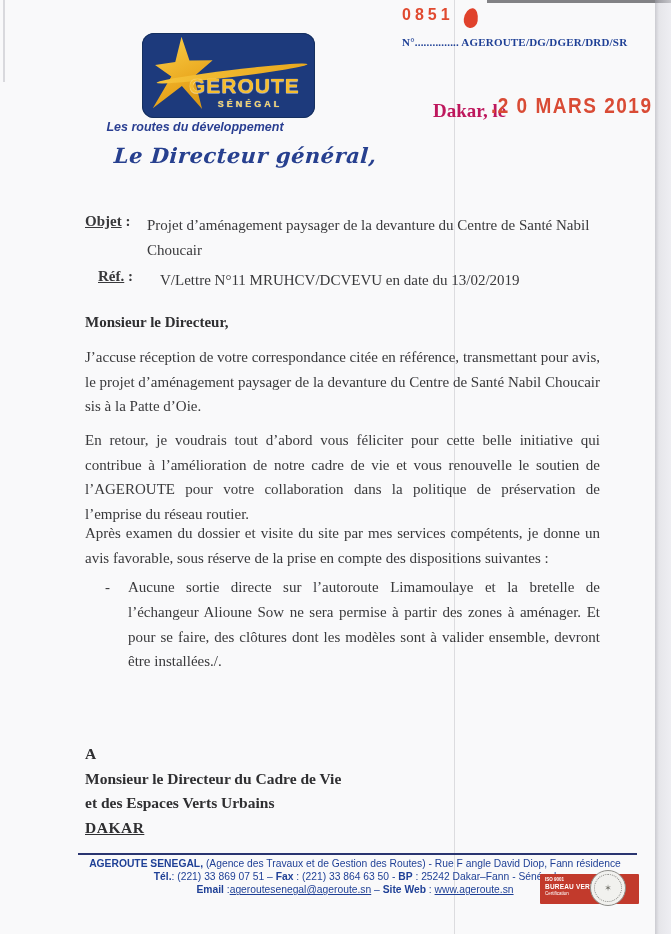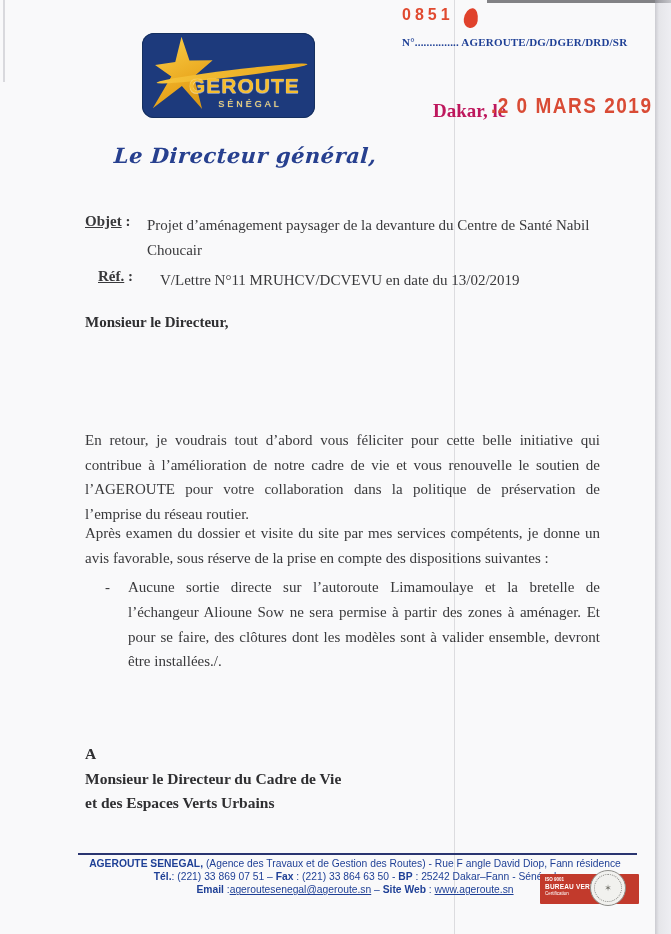--- a/index.html
+++ b/index.html
@@ -17,21 +17,21 @@
   .logo-box{position:absolute;left:107px;top:33px;width:173px;height:85px;background:#1d3a7c;border-radius:12px;box-shadow:0 0 0 1px #16305f inset;margin-left:35px;}
   .logo-star{position:absolute;left:6px;top:4px;width:68px;height:74px;
     background:linear-gradient(160deg,#fbd14b 0%,#eaa81f 60%,#d3920f 100%);
     clip-path:polygon(55% 0%, 63% 33%, 97% 36%, 67% 55%, 74% 100%, 48% 66%, 2% 92%, 34% 52%, 12% 34%, 42% 33%);
     transform:rotate(-6deg);}
   .logo-swoosh{position:absolute;left:14px;top:37px;width:152px;height:7px;border-radius:50%;
     background:linear-gradient(90deg,#f6c33a,#e8a81e);transform:rotate(-7deg);}
   .logo-word{position:absolute;left:47px;top:41px;font-family:"Liberation Sans",sans-serif;font-weight:bold;
     font-size:21px;letter-spacing:1px;color:#f6bd2e;text-shadow:0 0 1px rgba(255,255,255,.95), 0 1px 0 rgba(255,255,255,.35);}
   .logo-sub{position:absolute;left:52px;top:66px;width:112px;text-align:center;font-family:"Liberation Sans",sans-serif;
-    font-weight:normal;font-size:9px;letter-spacing:3px;color:#f2d36c;text-shadow:0 0 1px rgba(255,255,255,.8);}
+    font-weight:bold;font-size:9px;letter-spacing:3px;color:#f2d36c;text-shadow:0 0 1px rgba(255,255,255,.8);}
   .logo-tagline{position:absolute;left:104px;top:120px;width:182px;text-align:center;
     font-family:"Liberation Sans",sans-serif;font-style:italic;font-weight:bold;font-size:12.5px;color:#2a3f92;}
 
   .signatory{position:absolute;left:114px;top:143px;font-family:"DejaVu Serif",serif;font-style:italic;font-weight:bold;
     font-size:21px;color:#27408f;letter-spacing:.5px;transform:skewX(-4deg);}
 
   
   .stamp-number{position:absolute;left:402px;top:6px;font-family:"Liberation Sans",sans-serif;font-weight:bold;
     font-size:16px;letter-spacing:4px;color:#e04a30;}
   .stamp-blob{position:absolute;left:464px;top:8px;width:14px;height:20px;background:#e0422c;
@@ -84,51 +84,54 @@
   <div class="left-edge-line"></div>
   <div class="top-edge-dark"></div>
   <div class="right-edge"></div>
 
   <div class="logo-box">
     <div class="logo-star"></div>
     <div class="logo-swoosh"></div>
     <div class="logo-word">GEROUTE</div>
     <div class="logo-sub">SÉNÉGAL</div>
   </div>
+  <div class="logo-tagline">Les routes du développement</div>
 
   <div class="signatory">Le Directeur général,</div>
 
   <div class="stamp-number">0851</div>
   <div class="stamp-blob"></div>
   <div class="ref-line">N°............... AGEROUTE/DG/DGER/DRD/SR</div>
   <div class="place-label">Dakar, le</div>
   <div class="date-stamp">.2 0 MARS 2019</div>
 
   <div class="meta-row" style="top:213px;">
     <span class="meta-label">Objet</span><span class="meta-colon"> :</span>
     <div class="meta-text">Projet d’aménagement paysager de la devanture du Centre de Santé Nabil Choucair</div>
   </div>
   <div class="meta-row" style="top:268px;margin-left:13px;">
     <span class="meta-label">Réf.</span><span class="meta-colon"> :</span>
     <div class="meta-text">V/Lettre N°11 MRUHCV/DCVEVU en date du 13/02/2019</div>
   </div>
 
   <div class="salutation">Monsieur le Directeur,</div>
+  <div class="para" style="top:345px;">J’accuse réception de votre correspondance citée en référence, transmettant pour avis, le projet d’aménagement paysager de la devanture du Centre de Santé Nabil Choucair sis à la Patte d’Oie.</div>
   <div class="para" style="top:521px;">Après examen du dossier et visite du site par mes services compétents, je donne un avis favorable, sous réserve de la prise en compte des dispositions suivantes :</div>
   <div class="para" style="top:428px;">En retour, je voudrais tout d’abord vous féliciter pour cette belle initiative qui contribue à l’amélioration de notre cadre de vie et vous renouvelle le soutien de l’AGEROUTE pour votre collaboration dans la politique de préservation de l’emprise du réseau routier.</div>
 
   <div class="bullet">
     <div class="bullet-dash">-</div>
     <div class="bullet-text">Aucune sortie directe sur l’autoroute Limamoulaye et la bretelle de l’échangeur Alioune Sow ne sera permise à partir des zones à aménager. Et pour se faire, des clôtures dont les modèles sont à valider ensemble, devront être installées./.</div>
   </div>
 
   <div class="recipient">
     <div>A</div>
     <div>Monsieur le Directeur du Cadre de Vie</div>
     <div>et des Espaces Verts Urbains</div>
+    <div class="city">DAKAR</div>
   </div>
 
   <div class="footer-rule"></div>
   <div class="footer">
     <div><b>AGEROUTE SENEGAL,</b><span> (Agence des Travaux et de Gestion des Routes) - Rue F angle David Diop, Fann résidence</span></div>
     <div><b>Tél.</b><span>: (221) 33 869 07 51 – </span><b>Fax</b><span> : (221) 33 864 63 50 - </span><b>BP</b><span> : 25242 Dakar–Fann - Sénégal</span></div>
     <div><b>Email</b><span> :</span><span class="lnk">ageroutesenegal@ageroute.sn</span><span> – </span><b>Site Web</b><span> : </span><span class="lnk">www.ageroute.sn</span></div>
   </div>
 
   <div class="bv-badge">

